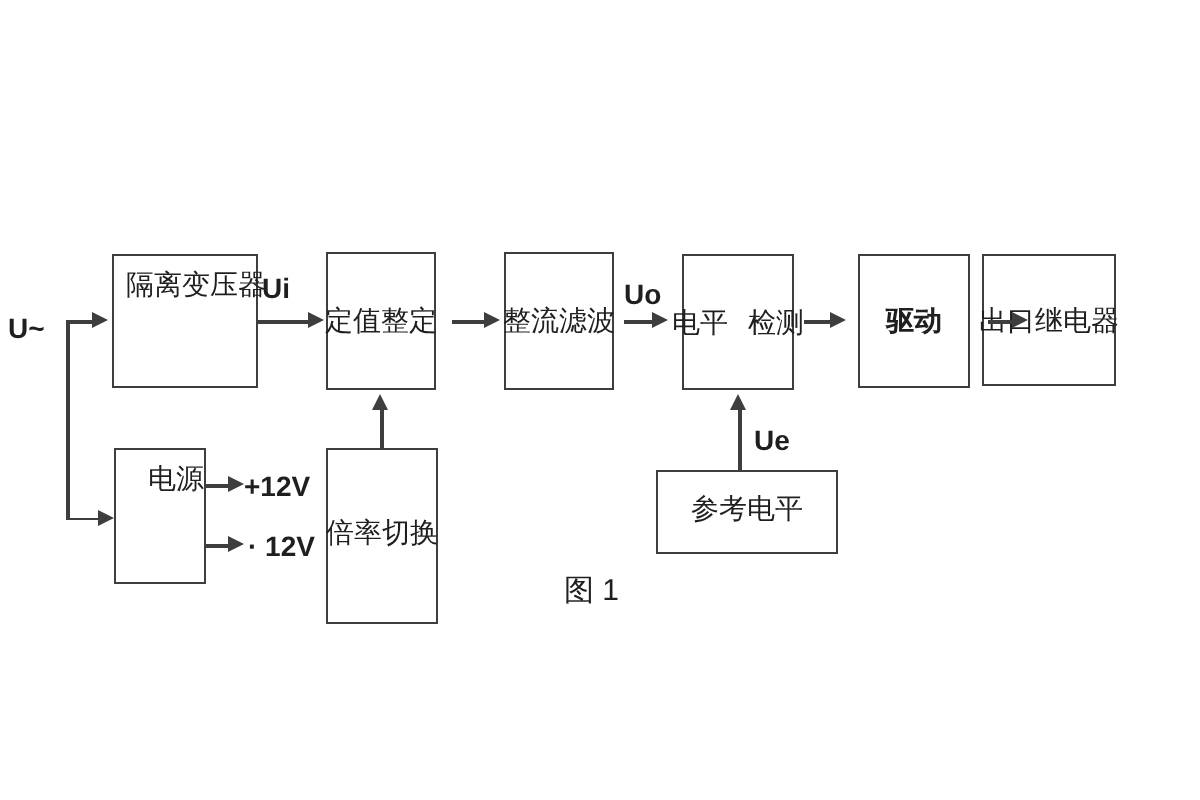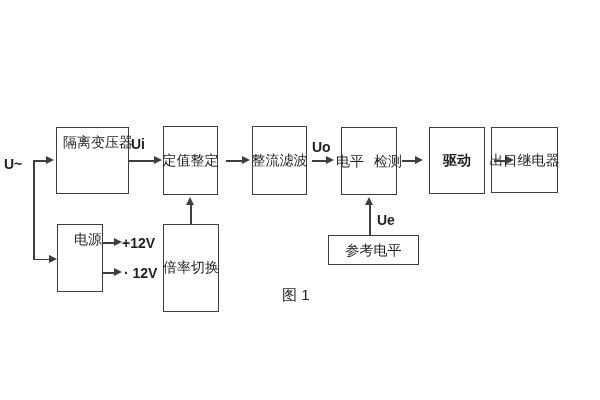--- a/index.html
+++ b/index.html
@@ -91,21 +91,21 @@
 
   <div class="box align-left" style="left:57px;top:224px;width:46px;height:68px;padding-left:2px;justify-content:flex-end;">
     <span>电源</span>
   </div>
 
   <div class="box" style="left:163px;top:224px;width:56px;height:88px;font-family:Liberation Mono, monospace;">
     <span>倍率</span>
     <span>切换</span>
   </div>
 
-  <div class="box" style="left:328px;top:235px;width:91px;height:30px;">
+  <div class="box" style="left:328px;top:235px;width:91px;height:42px;font-family:Liberation Mono, monospace;">
     <span>参考电平</span>
   </div>
 
   <div class="lbl" style="left:4px;top:156px;">U~</div>
   <div class="lbl" style="left:131px;top:136px;">Ui</div>
   <div class="lbl" style="left:312px;top:139px;">Uo</div>
   <div class="lbl" style="left:377px;top:212px;">Ue</div>
   <div class="lbl" style="left:122px;top:235px;">+12V</div>
   <div class="lbl" style="left:124px;top:265px;">· 12V</div>
 

